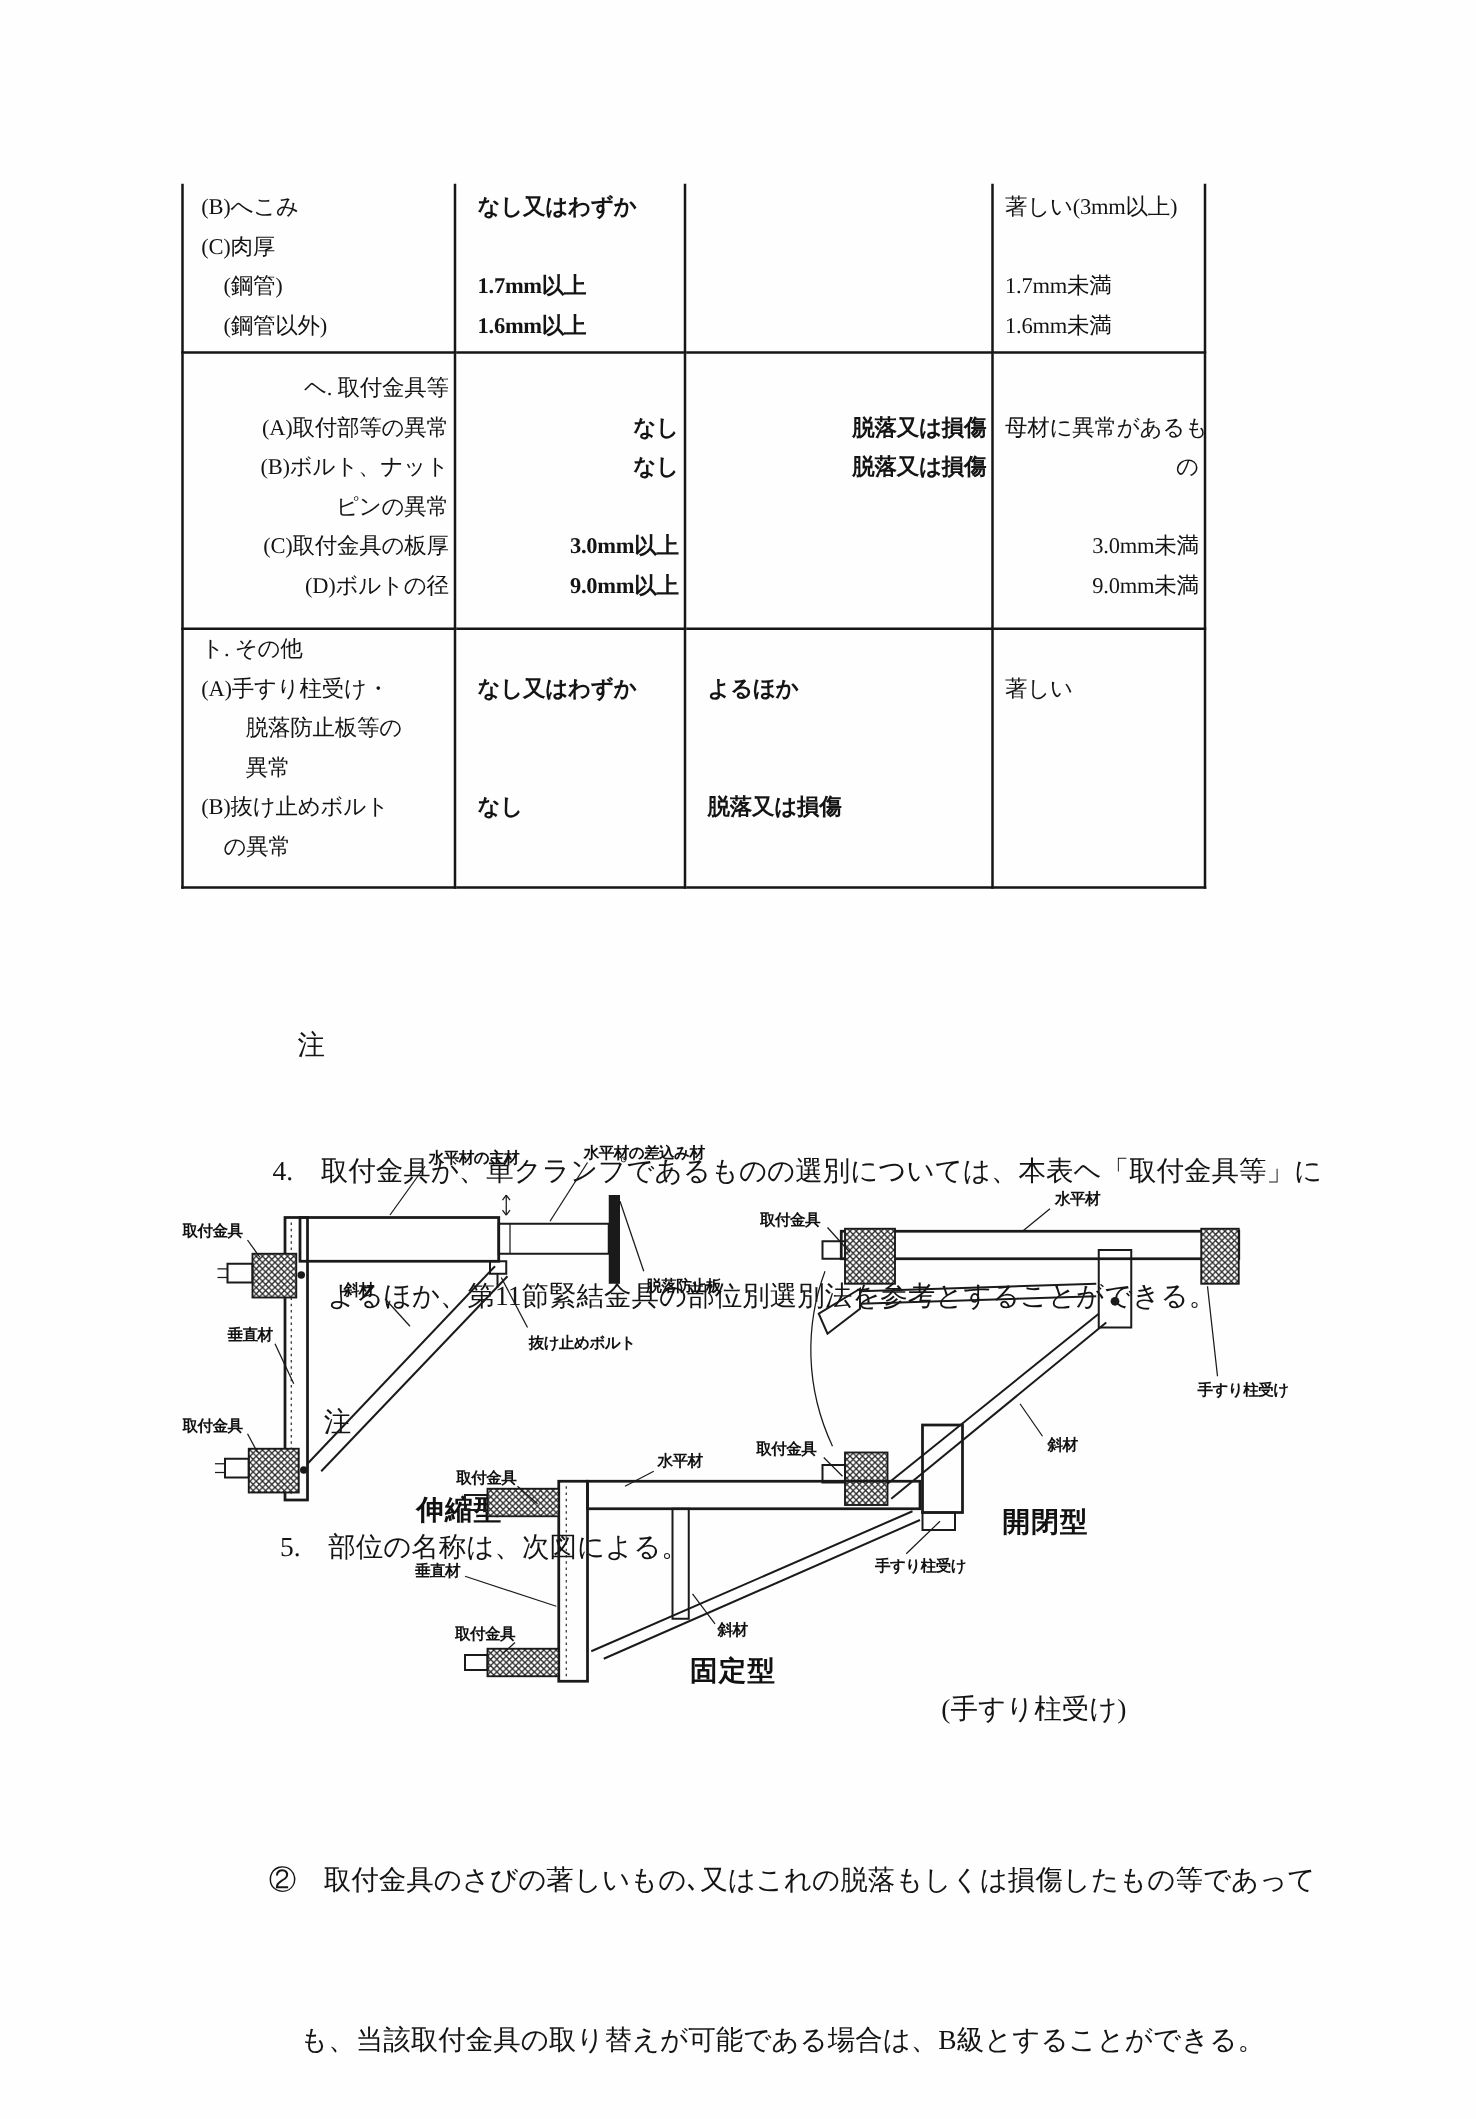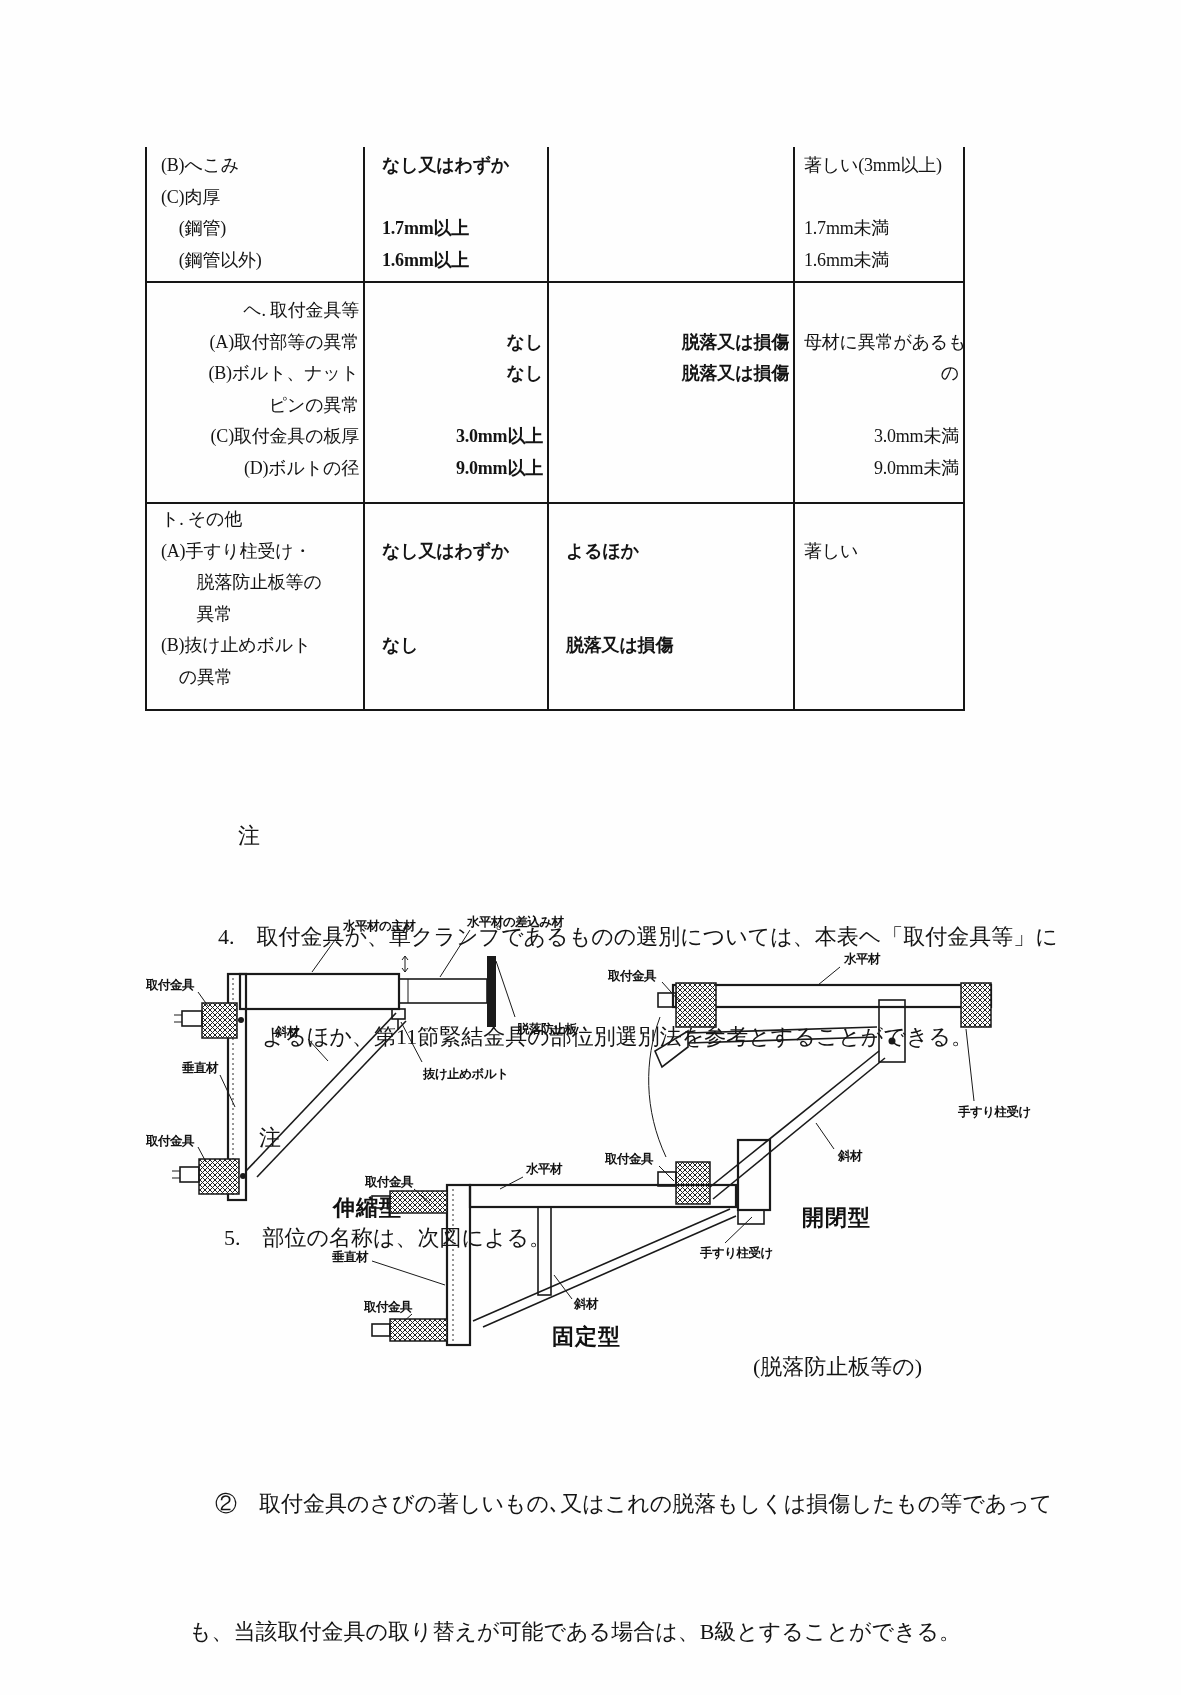--- a/index.html
+++ b/index.html
@@ -33,21 +33,21 @@
   .notes .ml41{margin-left:41px;}
   .notes .ml6{margin-left:6px;}
   .example-caption{
     position:absolute;left:753px;top:1352px;font-size:22px;white-space:pre;
   }
   .bottom-notes{
     position:absolute;left:137px;top:1398px;width:960px;
     font-size:22px;line-height:42.5px;white-space:pre;
   }
   .bottom-notes .l1{margin-left:78px;}
-  .bottom-notes .l2{margin-left:52px;}
+  .bottom-notes .l2{margin-left:103px;}
   
   svg.diagram{position:absolute;left:140px;top:855px;}
   svg.diagram .s1{stroke:#1a1a1a;stroke-width:1;fill:none;}
   svg.diagram .s15{stroke:#1a1a1a;stroke-width:1.6;fill:none;}
   svg.diagram .s2{stroke:#1a1a1a;stroke-width:2.2;fill:none;}
   svg.diagram .dash{stroke:#1a1a1a;stroke-width:0.9;fill:none;stroke-dasharray:2,3;}
   svg.diagram text{
     font-family:"DejaVu Sans","Liberation Sans",sans-serif;
     font-size:12.5px;font-weight:bold;fill:#111;letter-spacing:-0.5px;
   }
@@ -243,20 +243,20 @@
     <text x="225" y="331">取付金具</text>
     <text x="386" y="318">水平材</text>
     <text x="560" y="402">手すり柱受け</text>
     <text x="192" y="406">垂直材</text>
     <text x="434" y="453">斜材</text>
     <text x="224" y="456">取付金具</text>
     <text x="412" y="489" class="cap">固定型</text>
   </g>
 </svg>
 
-<div class="example-caption">(脱落防止板等の)</div>
+<div class="example-caption">(手すり柱受け)</div>
 
 <div class="bottom-notes">
   <div class="l1">②　取付金具のさびの著しいもの､又はこれの脱落もしくは損傷したもの等であって</div>
   <div class="l2">も、当該取付金具の取り替えが可能である場合は、B級とすることができる。</div>
   
   
 </div>
 
 </body></html>

